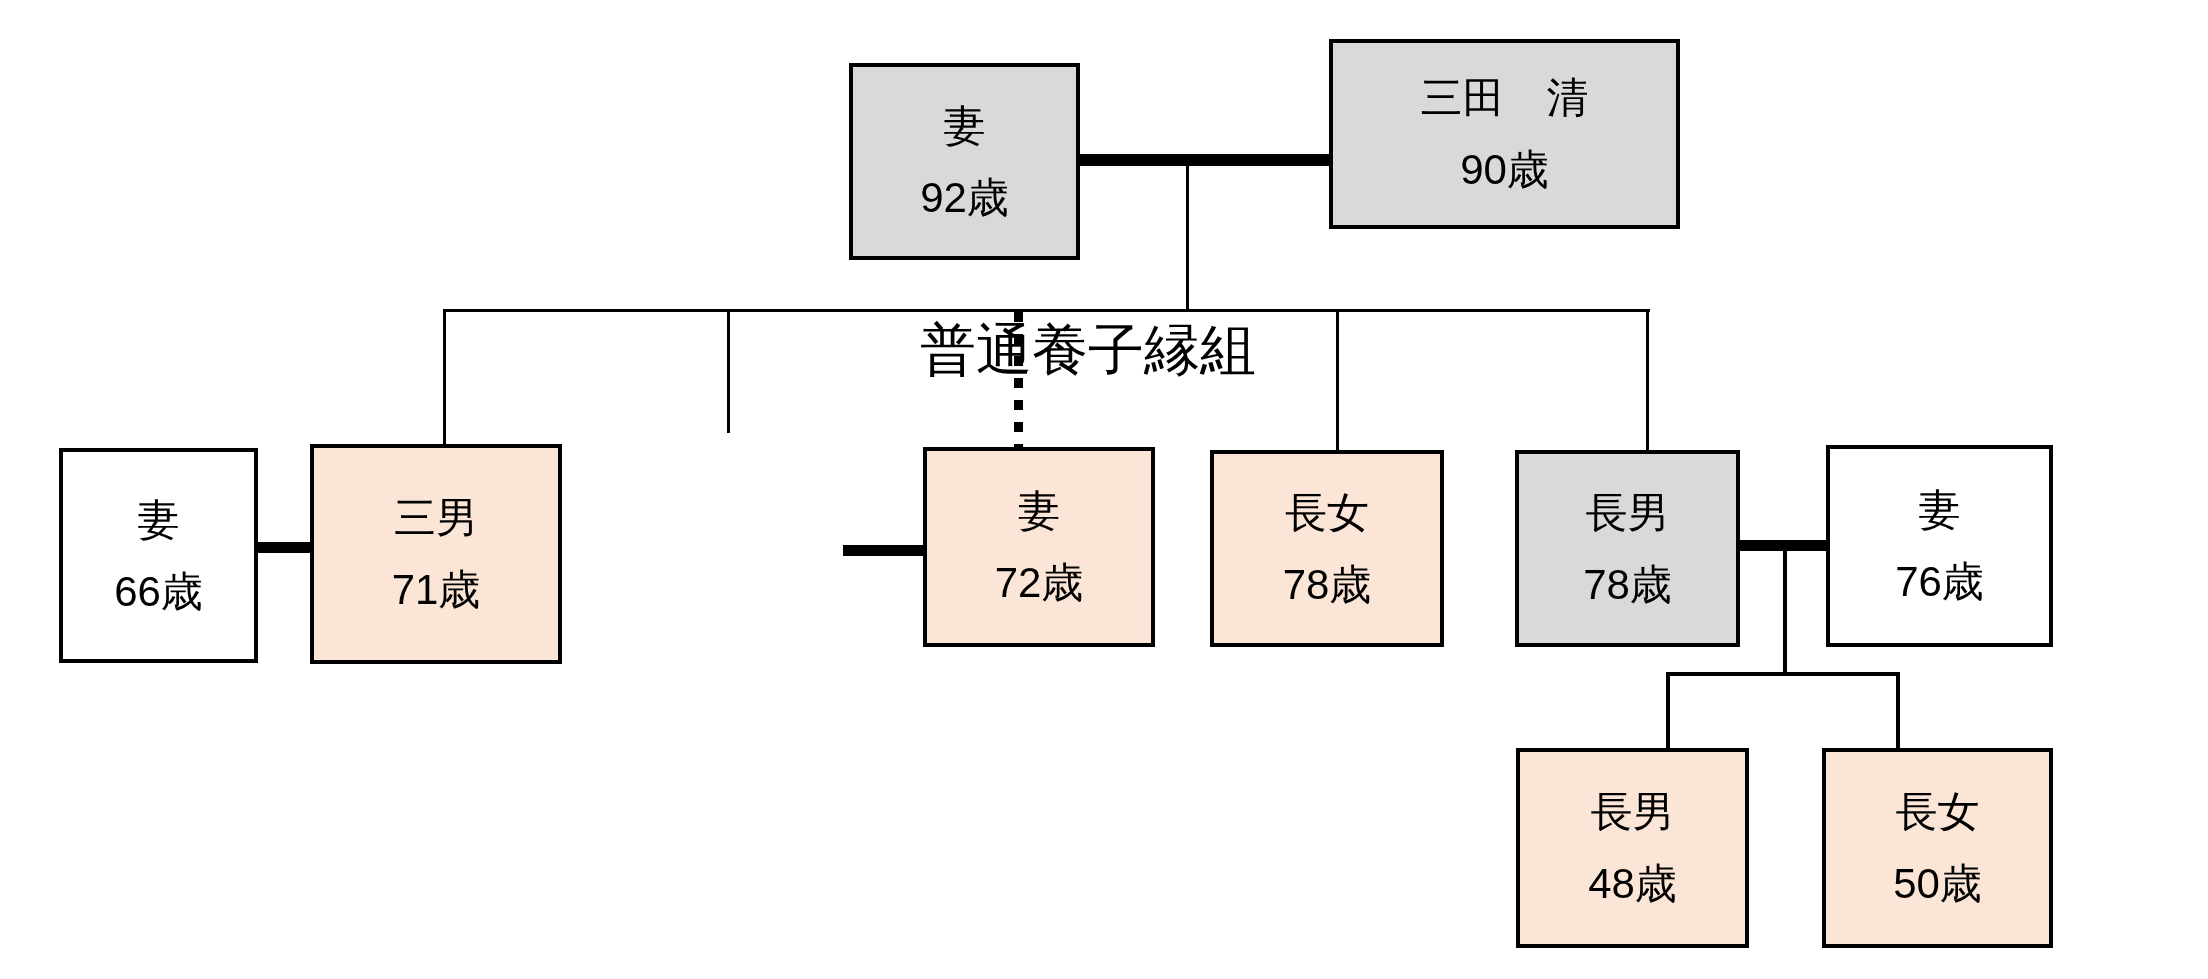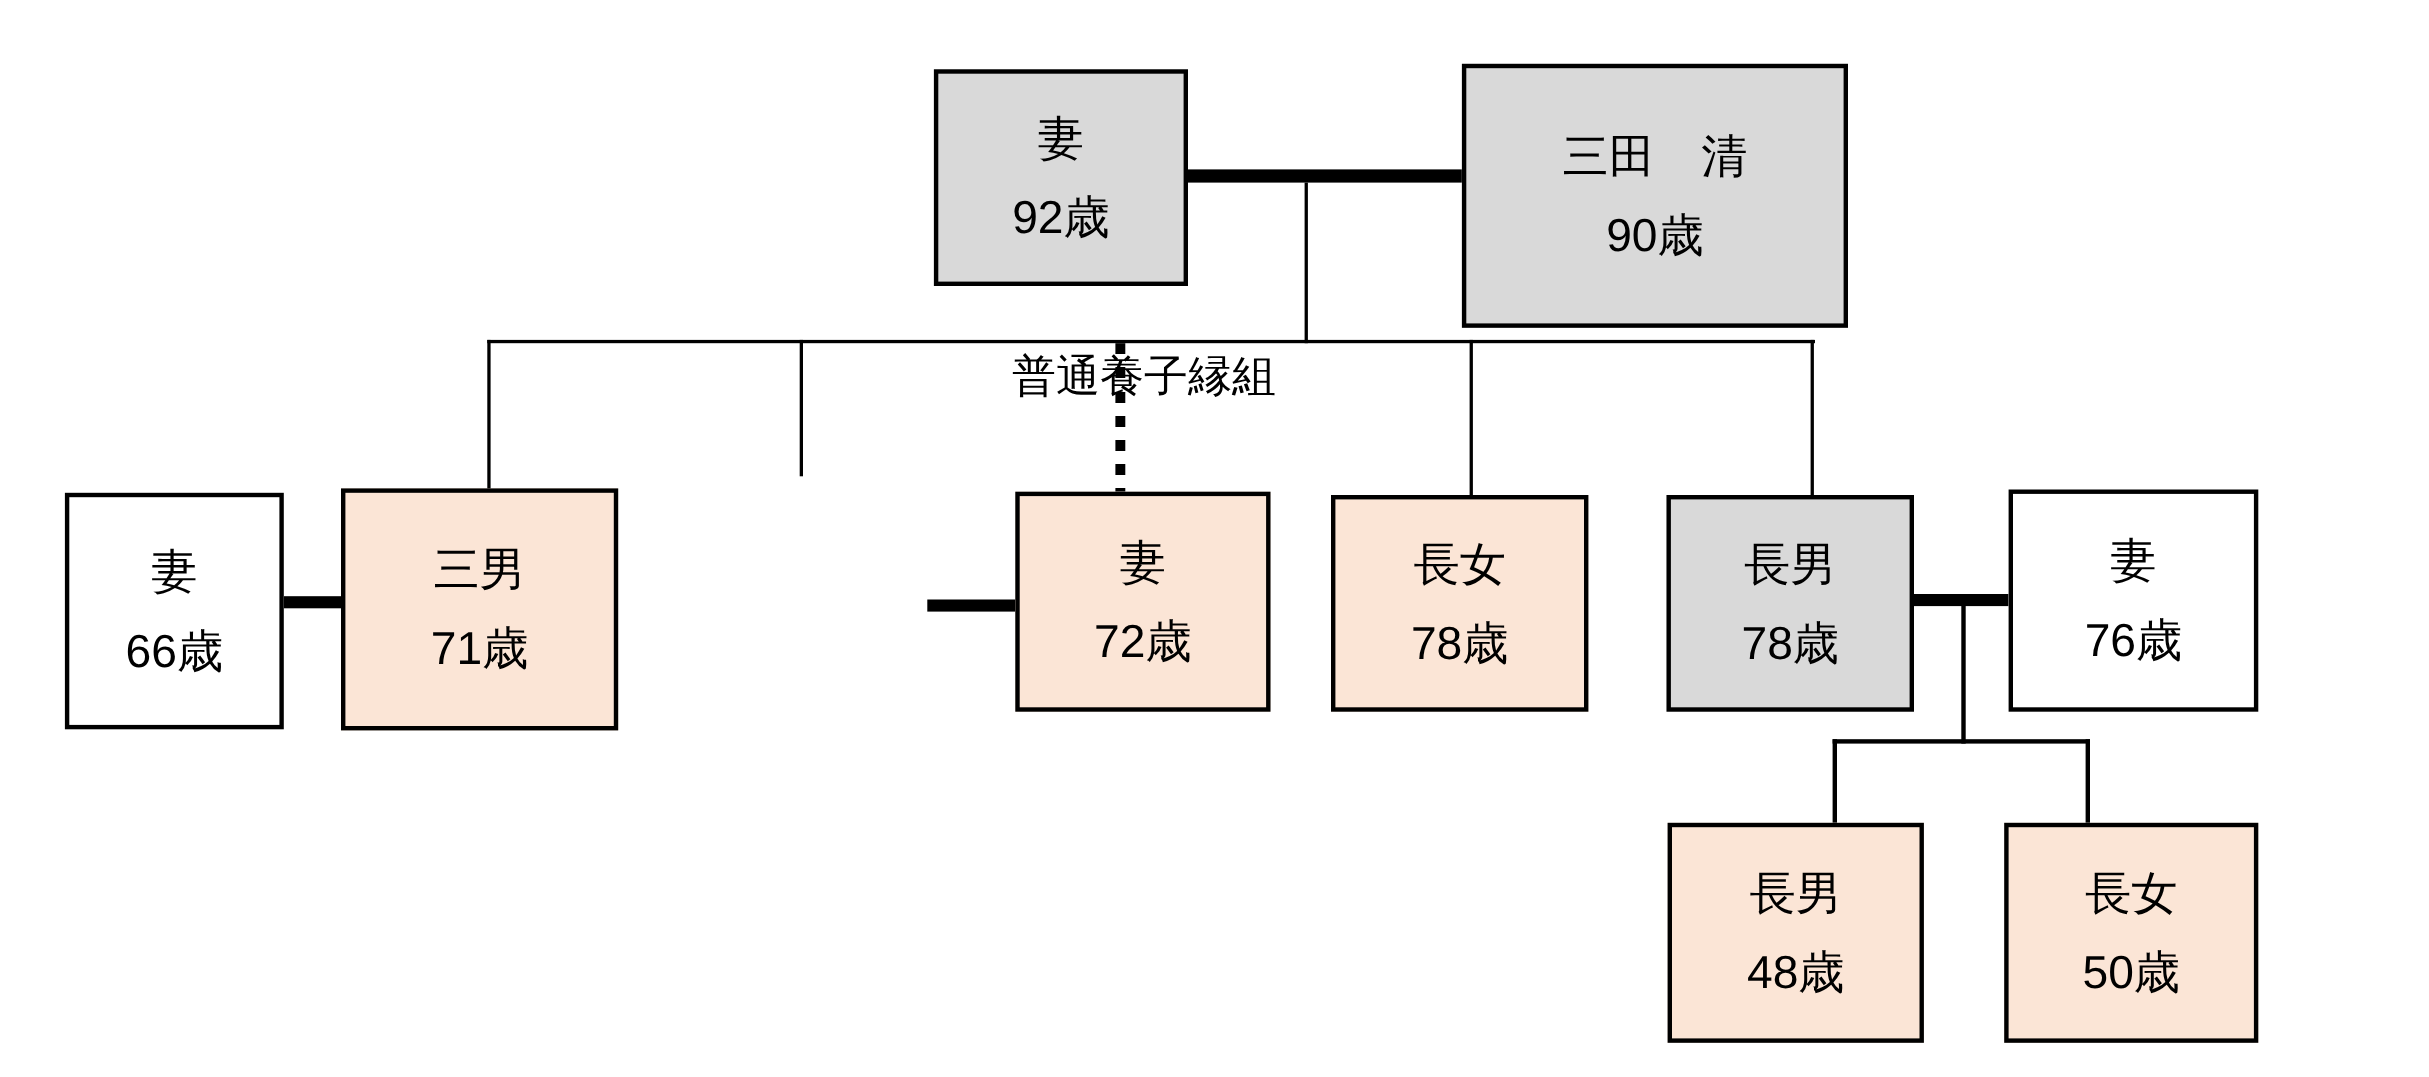--- a/index.html
+++ b/index.html
@@ -36,21 +36,21 @@
   .line {
     position: absolute;
     background: #000000;
   }
   .dash-v {
     position: absolute;
     background: repeating-linear-gradient(to bottom, #000000 0 10px, transparent 10px 22px);
   }
   .note {
     position: absolute;
-    font-size: 40px;
+    font-size: 56px;
     line-height: 1;
     white-space: nowrap;
     z-index: 3;
   }
   .box { z-index: 2; }
   .line { z-index: 1; }
   .dash-v { z-index: 1; }
 </style>
 </head>
 <body>
@@ -79,21 +79,21 @@
   <div class="line" style="left:1666px; top:672px; width:4px; height:76px;"></div>
   <div class="line" style="left:1896px; top:672px; width:4px; height:76px;"></div>
 
   <div class="note" style="left:920px; top:322px;">普通養子縁組</div>
 
   <div class="box fill-gray" style="left:849px; top:63px; width:231px; height:197px;">
     <span>妻</span>
     <span>92歳</span>
   </div>
 
-  <div class="box fill-gray" style="left:1329px; top:58px; width:351px; height:240px;">
+  <div class="box fill-gray" style="left:1329px; top:39px; width:351px; height:190px;">
     <span>三田　清</span>
     <span>90歳</span>
   </div>
 
   <div class="box fill-white" style="left:59px; top:448px; width:199px; height:215px;">
     <span>妻</span>
     <span>66歳</span>
   </div>
 
   <div class="box fill-peach" style="left:310px; top:444px; width:252px; height:220px;">

